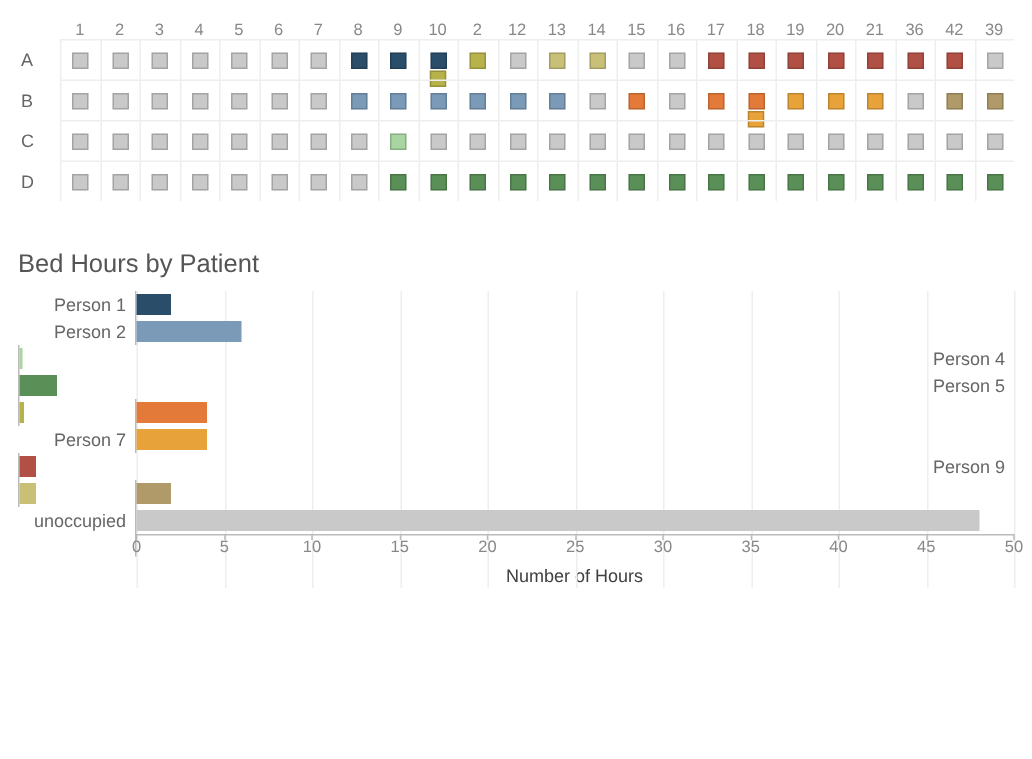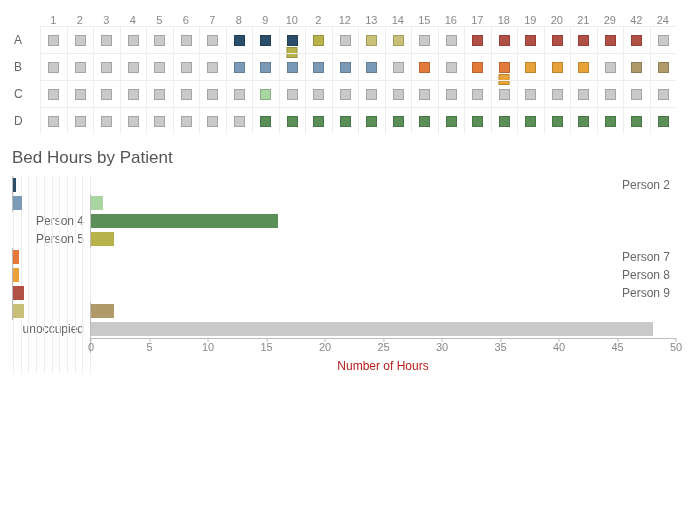--- a/index.html
+++ b/index.html
@@ -6,32 +6,32 @@
   .page{width:688px;height:506px;position:relative;box-sizing:border-box;padding:8px 12px}
   .chart-title{font-size:17px;color:#555;font-weight:400;margin:2px 0 8px 0}
   
   .hm{display:grid;grid-template-columns:28px repeat(24,1fr);}
   .hm-head{height:18px;display:flex;align-items:flex-end;justify-content:center;font-size:11px;color:#888}
   .hm-rowlabel{display:flex;align-items:center;font-size:12px;color:#666;padding-left:2px}
   .hm-cell{position:relative;height:26px;border-left:1px solid #eee;border-top:1px solid #eee;display:flex;align-items:center;justify-content:center}
   .sq{width:11px;height:11px;box-sizing:border-box;border:1px solid rgba(0,0,0,.18)}
   .sq2{position:absolute;left:50%;top:20px;transform:translateX(-50%);width:11px;height:11px;box-sizing:border-box;border:1px solid rgba(0,0,0,.18)}
   
-  .bars{margin-top:14px}
+  .bars{margin-top:32px}
   .bar-area{display:grid;grid-template-columns:78px 1fr;align-items:stretch}
   .bar-label{font-size:12px;color:#666;text-align:right;padding-right:6px;display:flex;align-items:center;justify-content:flex-end;height:18px}
   .bar-cell{position:relative;height:18px;border-left:1px solid #bbb}
   .bar{position:absolute;left:0;top:2px;bottom:2px}
   .grid-lines{position:absolute;left:0;right:0;top:0;bottom:0;pointer-events:none}
   .grid-line{position:absolute;top:0;bottom:0;border-left:1px solid #eee}
   .ticks{display:grid;grid-template-columns:78px 1fr}
   .tick-area{position:relative;height:14px;border-left:1px solid #bbb;border-top:1px solid #bbb}
   .tick{position:absolute;top:2px;font-size:11px;color:#888;transform:translateX(-50%)}
   .tick-mark{position:absolute;top:-1px;height:4px;border-left:1px solid #bbb;transform:translateX(-50%)}
-  .x-axis-title{grid-column:2;text-align:center;font-size:12px;color:#b91c1c;margin-top:6px}
+  .x-axis-title{grid-column:2;text-align:center;font-size:12px;color:#404040;margin-top:6px}
 </style>
 </head>
 <body>
 <div class="page">
 
 <div class="hm" id="hm">
       <div class="hm-head"></div>
       <div class="hm-head">1</div>
       <div class="hm-head">2</div>
       <div class="hm-head">3</div>
@@ -46,23 +46,23 @@
       <div class="hm-head">12</div>
       <div class="hm-head">13</div>
       <div class="hm-head">14</div>
       <div class="hm-head">15</div>
       <div class="hm-head">16</div>
       <div class="hm-head">17</div>
       <div class="hm-head">18</div>
       <div class="hm-head">19</div>
       <div class="hm-head">20</div>
       <div class="hm-head">21</div>
-      <div class="hm-head">29</div>
+      <div class="hm-head">36</div>
       <div class="hm-head">42</div>
-      <div class="hm-head">24</div>
+      <div class="hm-head">39</div>
       <div class="hm-rowlabel">A</div>
       <div class="hm-cell hm-row-first">
         <div class="sq" style="background: rgb(201, 201, 201);"></div>
       </div>
       <div class="hm-cell hm-row-first">
         <div class="sq" style="background: rgb(201, 201, 201);"></div>
       </div>
       <div class="hm-cell hm-row-first">
         <div class="sq" style="background: rgb(201, 201, 201);"></div>
       </div>
@@ -348,20 +348,21 @@
         <div class="sq" style="background: rgb(90, 143, 87);"></div>
       </div>
       <div class="hm-cell">
         <div class="sq" style="background: rgb(90, 143, 87);"></div>
       </div>
     </div>
 
 <div class="bars">
   <div class="chart-title">Bed Hours by Patient</div>
   <div class="bar-area" id="bars">
+        <div class="bar-label">Person 1</div>
         <div class="bar-cell">
           <div class="grid-lines" style="height: 198px;">
             <div class="grid-line" style="left: 0%;"></div>
             <div class="grid-line" style="left: 10%;"></div>
             <div class="grid-line" style="left: 20%;"></div>
             <div class="grid-line" style="left: 30%;"></div>
             <div class="grid-line" style="left: 40%;"></div>
             <div class="grid-line" style="left: 50%;"></div>
             <div class="grid-line" style="left: 60%;"></div>
             <div class="grid-line" style="left: 70%;"></div>
@@ -386,21 +387,20 @@
         <div class="bar-cell">
           <div class="bar" style="width: 4%; background: rgb(184, 178, 74);"></div>
         </div>
         <div class="bar-cell">
           <div class="bar" style="width: 8%; background: rgb(227, 122, 58);"></div>
         </div>
         <div class="bar-label">Person 7</div>
         <div class="bar-cell">
           <div class="bar" style="width: 8%; background: rgb(231, 163, 58);"></div>
         </div>
-        <div class="bar-label">Person 8</div>
         <div class="bar-cell">
           <div class="bar" style="width: 14%; background: rgb(177, 80, 69);"></div>
         </div>
         <div class="bar-label">Person 9</div>
         <div class="bar-cell">
           <div class="bar" style="width: 14%; background: rgb(201, 192, 119);"></div>
         </div>
         <div class="bar-cell">
           <div class="bar" style="width: 4%; background: rgb(176, 154, 106);"></div>
         </div>

